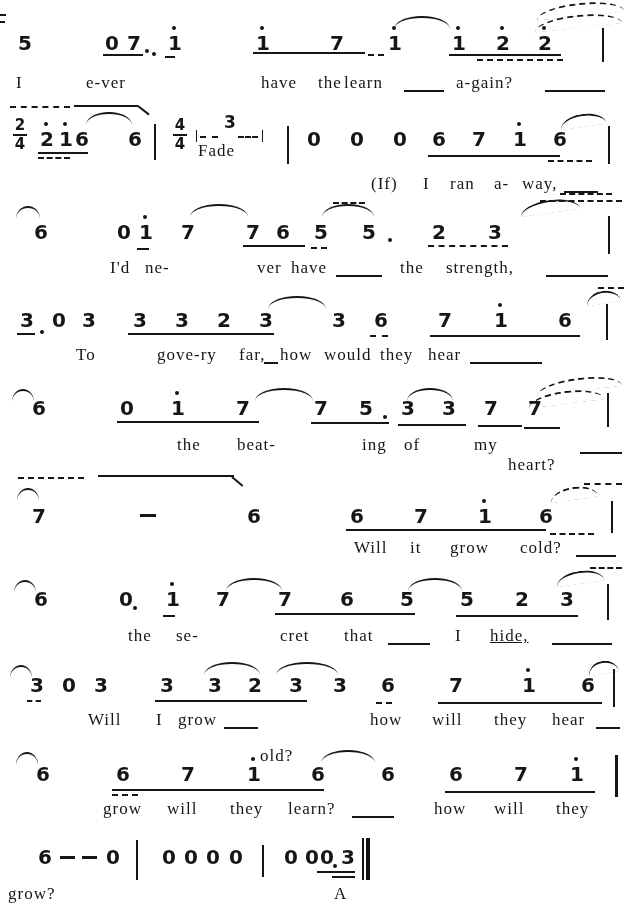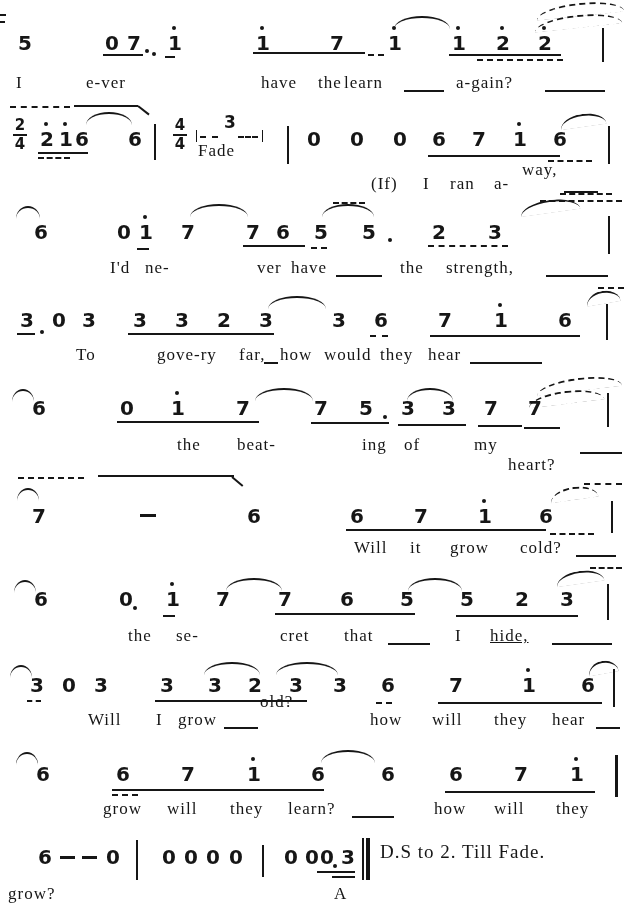--- a/index.html
+++ b/index.html
@@ -101,21 +101,21 @@
     <div class="note" style="left: 513px; top: 128px;">1</div>
     <div class="note" style="left: 553px; top: 128px;">6</div>
     <div class="sline" style="left: 428px; top: 155px; width: 132px; height: 2px;"></div>
     <div class="dline" style="left: 548px; top: 160px; width: 44px;"></div>
     <div class="slur" style="left: 560px; top: 114px; width: 46px; transform: rotate(-8deg);"></div>
     <div class="vbar" style="left: 608px; top: 126px; width: 2px; height: 38px;"></div>
     <div class="word" style="left: 371px; top: 174px;">(If)</div>
     <div class="word" style="left: 423px; top: 174px;">I</div>
     <div class="word" style="left: 450px; top: 174px;">ran</div>
     <div class="word" style="left: 494px; top: 174px;">a-</div>
-    <div class="word" style="left: 522px; top: 160px;">way,</div>
+    <div class="word" style="left: 522px; top: 174px;">way,</div>
     <div class="sline" style="left: 564px; top: 191px; width: 34px; height: 2px;"></div>
     <div class="dline" style="left: 333px; top: 202px; width: 32px;"></div>
     <div class="dline" style="left: 540px; top: 200px; width: 82px;"></div>
     <div class="slur" style="left: 16px; top: 206px; width: 24px;"></div>
     <div class="note" style="left: 34px; top: 221px;">6</div>
     <div class="note" style="left: 117px; top: 221px;">0</div>
     <div class="odot" style="left: 143px; top: 215px;"></div>
     <div class="note" style="left: 139px; top: 221px;">1</div>
     <div class="dline" style="left: 137px; top: 248px; width: 12px;"></div>
     <div class="note" style="left: 181px; top: 221px;">7</div>
@@ -274,21 +274,21 @@
     <div class="note" style="left: 522px; top: 674px;">1</div>
     <div class="note" style="left: 581px; top: 674px;">6</div>
     <div class="dline" style="left: 376px; top: 702px; width: 16px;"></div>
     <div class="sline" style="left: 438px; top: 702px; width: 164px; height: 2px;"></div>
     <div class="slur" style="left: 588px; top: 661px; width: 30px; transform: rotate(-10deg);"></div>
     <div class="vbar" style="left: 613px; top: 669px; width: 2px; height: 38px;"></div>
     <div class="word" style="left: 88px; top: 710px;">Will</div>
     <div class="word" style="left: 156px; top: 710px;">I</div>
     <div class="word" style="left: 178px; top: 710px;">grow</div>
     <div class="sline" style="left: 224px; top: 727px; width: 34px; height: 2px;"></div>
-    <div class="word" style="left: 260px; top: 692px;">old?</div>
+    <div class="word" style="left: 260px; top: 746px;">old?</div>
     <div class="word" style="left: 370px; top: 710px;">how</div>
     <div class="word" style="left: 432px; top: 710px;">will</div>
     <div class="word" style="left: 494px; top: 710px;">they</div>
     <div class="word" style="left: 552px; top: 710px;">hear</div>
     <div class="sline" style="left: 596px; top: 727px; width: 24px; height: 2px;"></div>
     <div class="slur" style="left: 16px; top: 752px; width: 22px;"></div>
     <div class="note" style="left: 36px; top: 763px;">6</div>
     <div class="note" style="left: 116px; top: 763px;">6</div>
     <div class="note" style="left: 181px; top: 763px;">7</div>
     <div class="odot" style="left: 251px; top: 757px;"></div>
@@ -324,16 +324,15 @@
     <div class="vbar" style="left: 262px; top: 845px; width: 2px; height: 32px;"></div>
     <div class="note" style="left: 284px; top: 846px;">0</div>
     <div class="note" style="left: 305px; top: 846px;">0</div>
     <div class="note" style="left: 320px; top: 846px;">0</div>
     <div class="pdot" style="left: 333px; top: 864px;"></div>
     <div class="note" style="left: 341px; top: 846px;">3</div>
     <div class="sline" style="left: 317px; top: 871px; width: 38px; height: 2px;"></div>
     <div class="sline" style="left: 332px; top: 876px; width: 23px; height: 2px;"></div>
     <div class="vbar" style="left: 362px; top: 838px; width: 2px; height: 42px;"></div>
     <div class="vbar" style="left: 366px; top: 838px; width: 4px; height: 42px;"></div>
-    <div class="word" style="left: 380px; top: 842px; font-size: 19px;">D.S to 2. Till Fade.</div>
     <div class="word" style="left: 8px; top: 884px;">grow?</div>
     <div class="word" style="left: 334px; top: 884px;">A</div>
   </div>
 
 </body></html>

